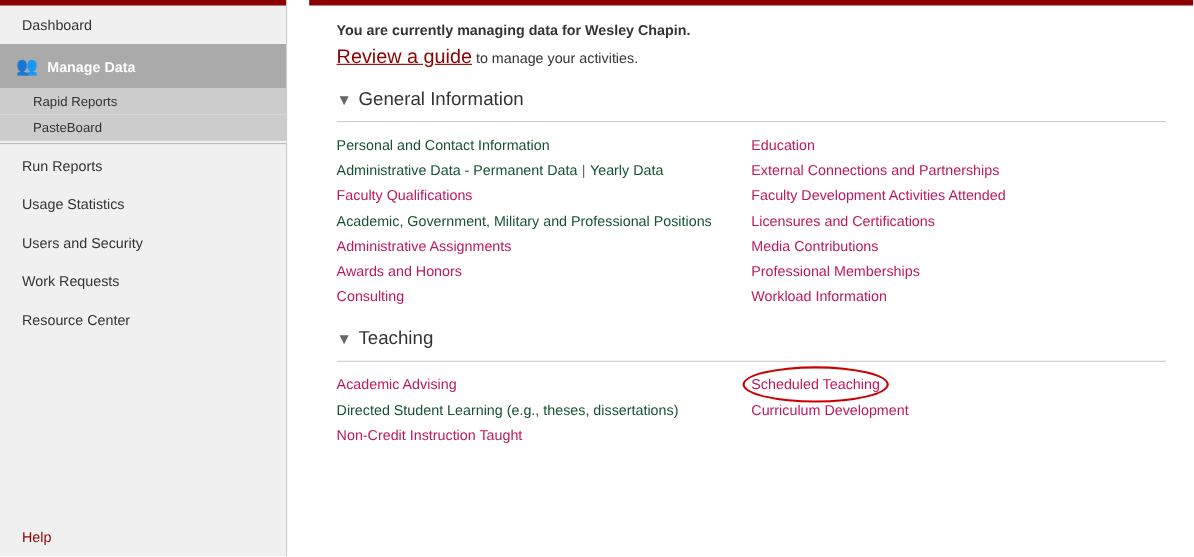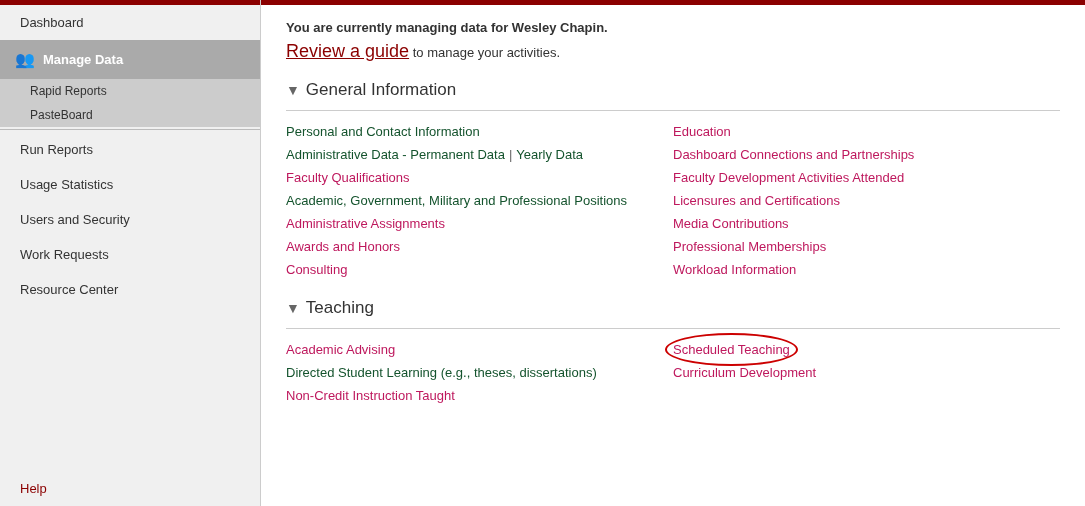--- a/index.html
+++ b/index.html
@@ -53,20 +53,21 @@
       margin: 2px 0;
     }
 
     
     #main {
       flex: 1;
       background: #fff;
       overflow-y: auto;
       display: flex;
       flex-direction: column;
+      margin-left: 20px;
     }
     .top-bar {
       background: #8b0000;
       height: 5px;
     }
     .main-content {
       padding: 15px 25px;
     }
     .managing-banner {
       font-size: 13px;
@@ -215,21 +216,21 @@
             <a class="section-link" style="display:inline;">Administrative Data - Permanent Data</a><span class="pipe">|</span><a class="section-link" style="display:inline;">Yearly Data</a>
           </span>
           <a class="section-link plain">Faculty Qualifications</a>
           <a class="section-link">Academic, Government, Military and Professional Positions</a>
           <a class="section-link plain">Administrative Assignments</a>
           <a class="section-link plain">Awards and Honors</a>
           <a class="section-link plain">Consulting</a>
         </div>
         <div class="section-col">
           <a class="section-link plain">Education</a>
-          <a class="section-link plain">Dashboard Connections and Partnerships</a>
+          <a class="section-link plain">External Connections and Partnerships</a>
           <a class="section-link plain">Faculty Development Activities Attended</a>
           <a class="section-link plain">Licensures and Certifications</a>
           <a class="section-link plain">Media Contributions</a>
           <a class="section-link plain">Professional Memberships</a>
           <a class="section-link plain">Workload Information</a>
         </div>
       </div>
     </div>
 
     <div class="section">

